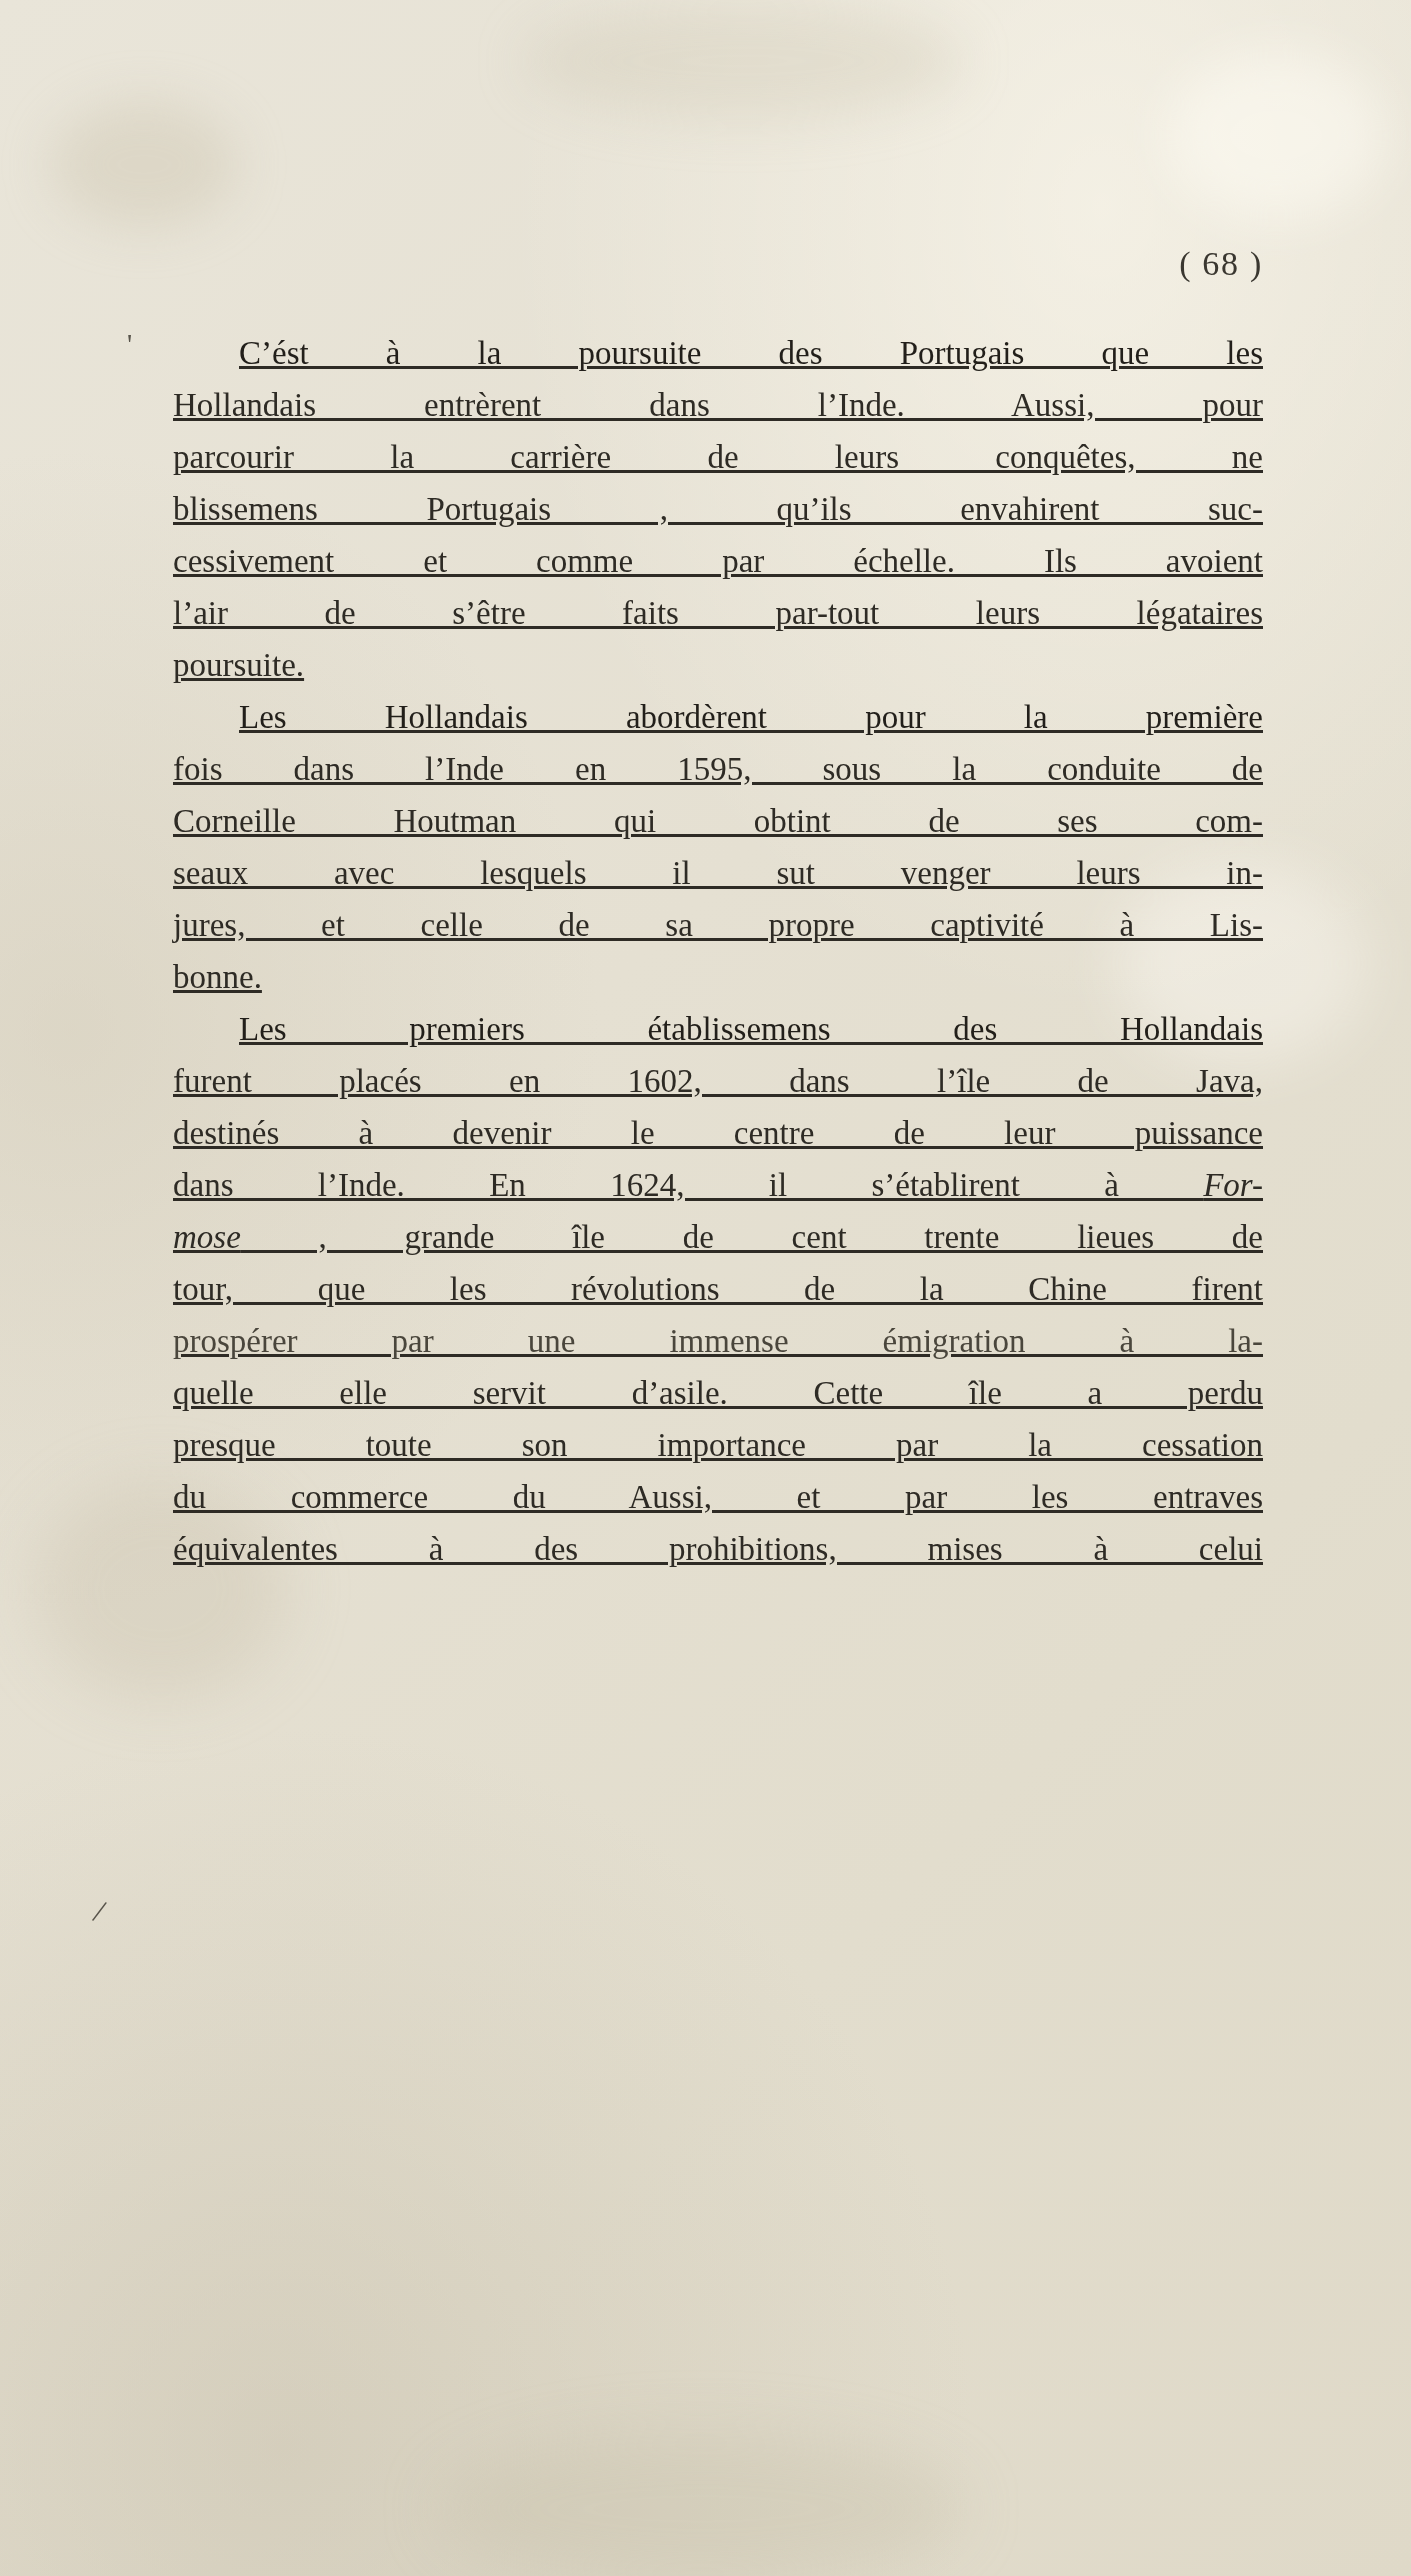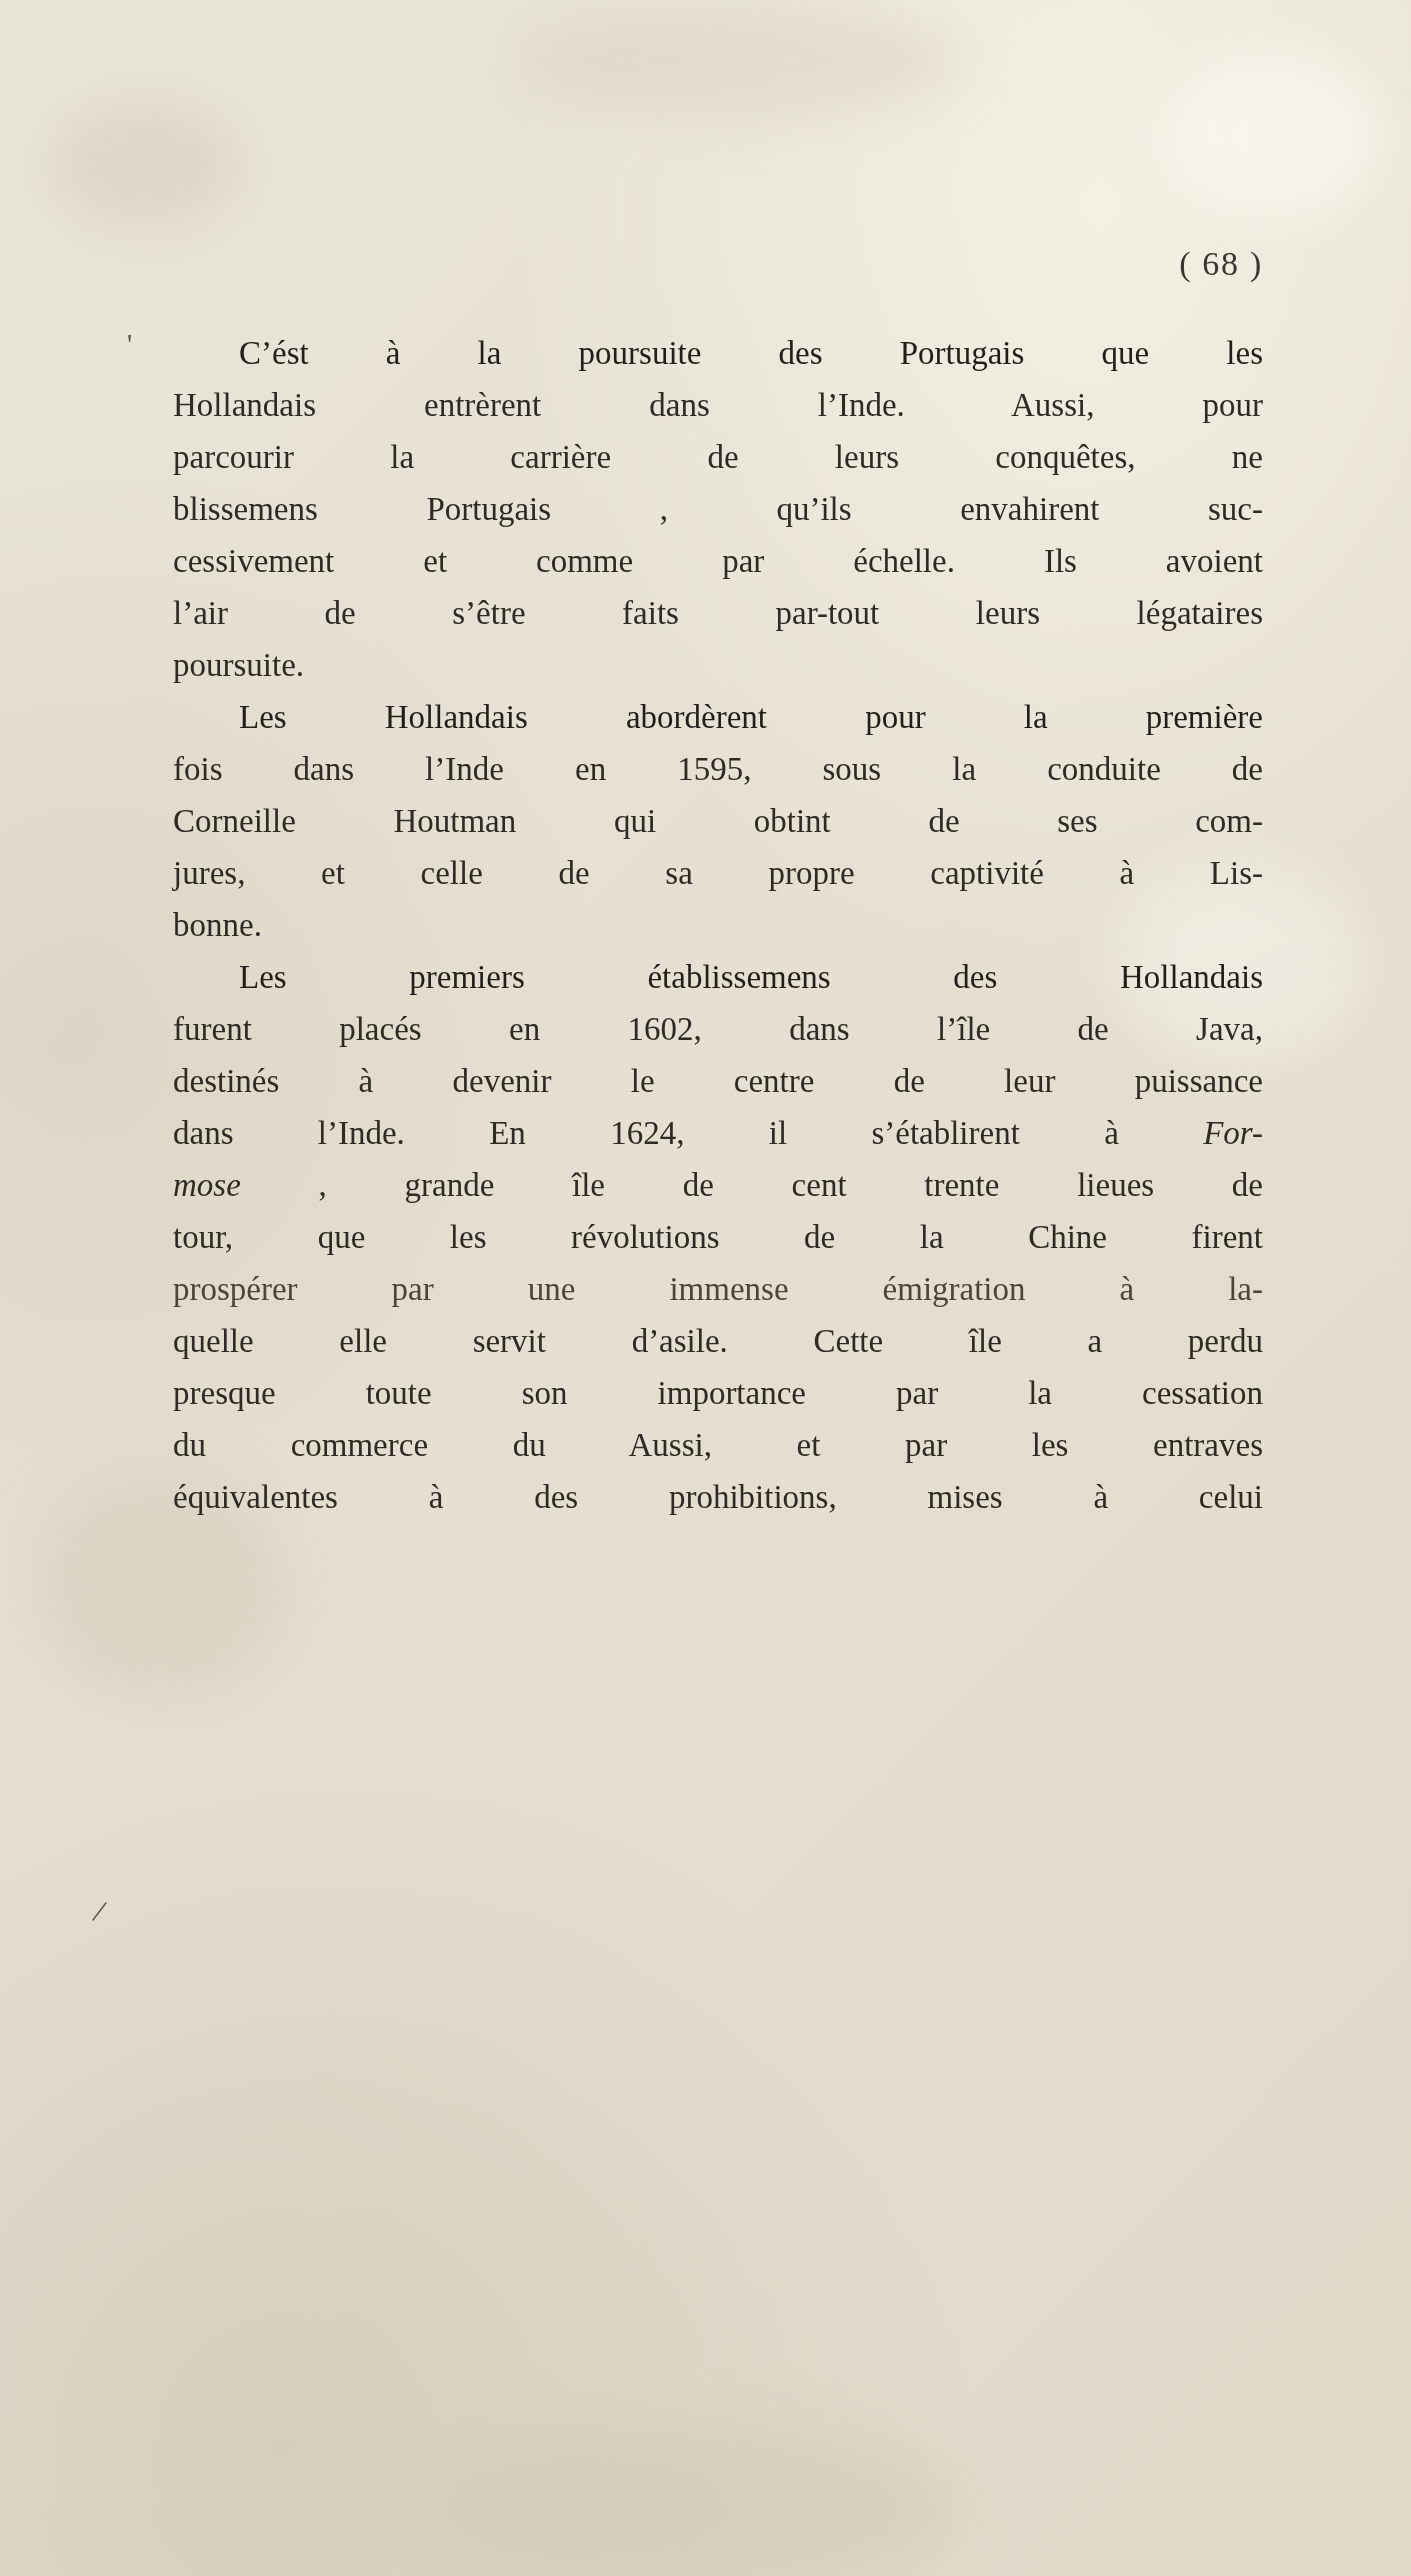--- a/index.html
+++ b/index.html
@@ -49,20 +49,21 @@
     margin-bottom: 44px;
     margin-left: -34px;
   }
 
   .para {
     font-size: 33px;
     line-height: 52px;
     color: #2e2b25;
     text-align: justify;
     margin: 0;
+    text-decoration: underline;
   }
 
   .para .ln {
     display: block;
     white-space: nowrap;
   }
 
   
   .para .ln.j {
     display: block;
@@ -109,20 +110,21 @@
       <span class="ln j">blissemens Portugais , qu’ils envahirent suc-</span>
       <span class="ln j">cessivement et comme par échelle. Ils avoient</span>
       <span class="ln j">l’air de s’être faits par-tout leurs légataires</span>
       <span class="ln">poursuite.</span>
     </p>
 
     <p class="para">
       <span class="ln j heavy" style="padding-left:66px;">Les Hollandais abordèrent pour la première</span>
       <span class="ln j">fois dans l’Inde en 1595, sous la conduite de</span>
       <span class="ln j">Corneille Houtman qui obtint de ses com-</span>
+      <span class="ln j">seaux avec lesquels il sut venger leurs in-</span>
       <span class="ln j">jures, et celle de sa propre captivité à Lis-</span>
       <span class="ln">bonne.</span>
     </p>
 
     <p class="para">
       <span class="ln j heavy" style="padding-left:66px;">Les premiers établissemens des Hollandais</span>
       <span class="ln j">furent placés en 1602, dans l’île de Java,</span>
       <span class="ln j">destinés à devenir le centre de leur puissance</span>
       <span class="ln j">dans l’Inde. En 1624, il s’établirent à <span class="ital">For-</span></span>
       <span class="ln j ital-line"><span class="ital">mose</span> , grande île de cent trente lieues de</span>

